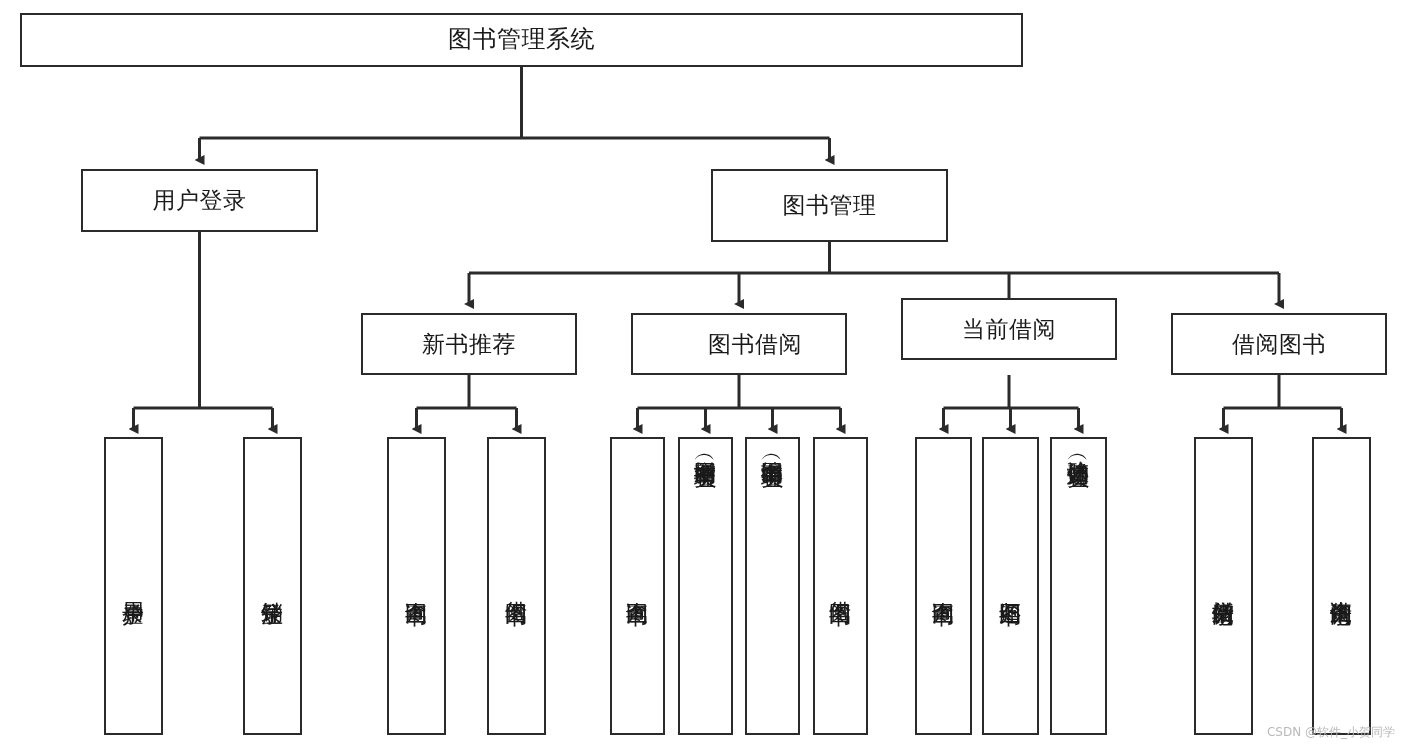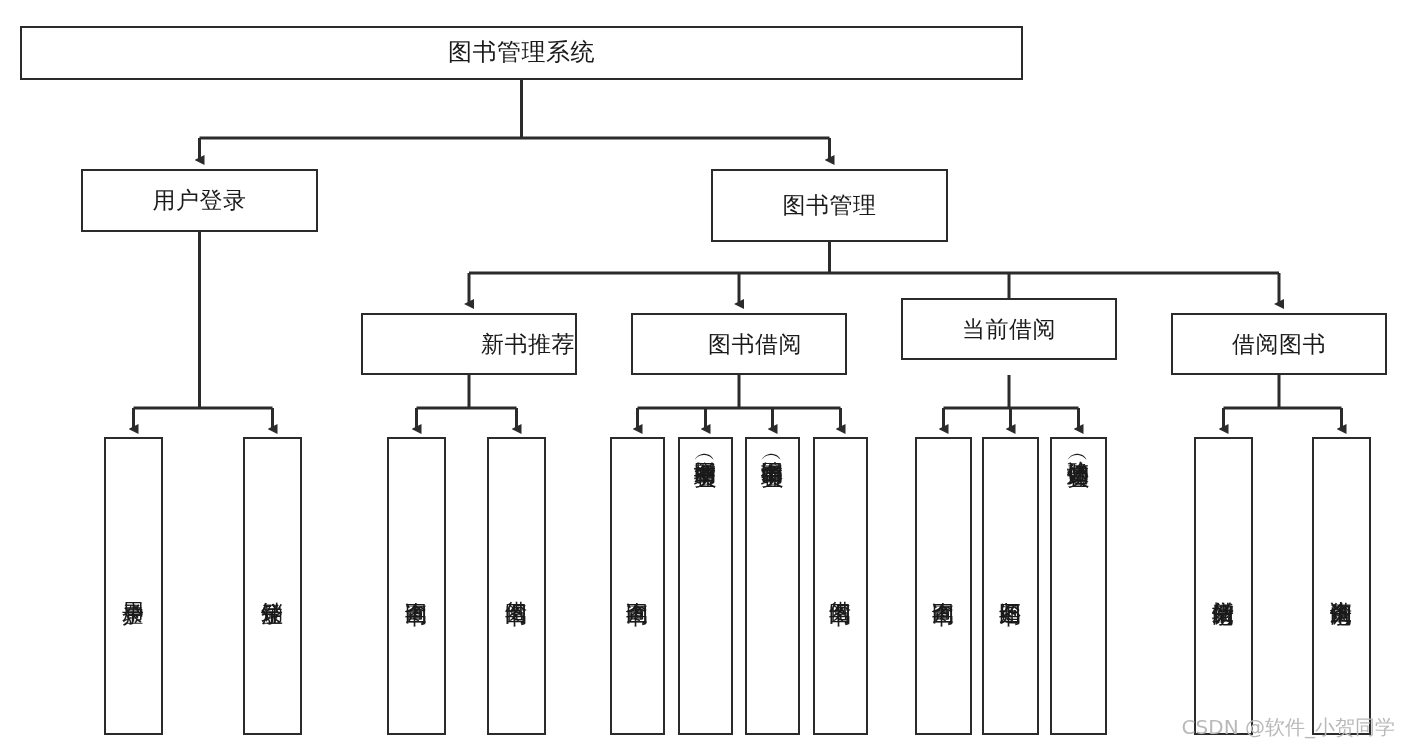--- a/index.html
+++ b/index.html
@@ -65,21 +65,21 @@
     white-space: nowrap;
   }
   .node.v.center {
     align-items: center;
     padding-top: 0;
   }
   #watermark {
     position: absolute;
     right: 10px;
     bottom: 6px;
-    font-size: 20px;
+    font-size: 12px;
     color: #b9b9b9;
     white-space: nowrap;
     z-index: 5;
     font-family: "DejaVu Sans", "Liberation Sans", sans-serif;
   }
 </style>
 </head>
 <body>
 
 <div id="canvas">
@@ -127,32 +127,32 @@
       <path d="M 1010.5 408 L 1010.5 429" marker-end="url(#arrow)"></path>
       <path d="M 1078.5 408 L 1078.5 429" marker-end="url(#arrow)"></path>
 
       <path d="M 1279 375 L 1279 408"></path>
       <path d="M 1223.5 408 L 1341.5 408"></path>
       <path d="M 1223.5 408 L 1223.5 429" marker-end="url(#arrow)"></path>
       <path d="M 1341.5 408 L 1341.5 429" marker-end="url(#arrow)"></path>
     </g>
   </svg>
 
-  <div class="node h root" style="left: 20px; top: 13px; width: 1003px; height: 54px; margin-top: 13px;">
+  <div class="node h root" style="left: 20px; top: 13px; width: 1003px; height: 54px;">
     <span class="lbl">图书管理系统</span>
   </div>
 
   <div class="node h" style="left: 81px; top: 169px; width: 237px; height: 63px;">
     <span class="lbl">用户登录</span>
   </div>
   <div class="node h" style="left: 711px; top: 169px; width: 237px; height: 73px;">
     <span class="lbl">图书管理</span>
   </div>
 
-  <div class="node h" style="left: 361px; top: 313px; width: 216px; height: 62px; justify-content: flex-end;">
+  <div class="node h" style="left: 361px; top: 313px; width: 216px; height: 62px;">
     <span class="lbl">新书推荐</span>
   </div>
   <div class="node h" style="left: 631px; top: 313px; width: 216px; height: 62px; padding-left: 32px;">
     <span class="lbl">图书借阅</span>
   </div>
   <div class="node h" style="left: 901px; top: 298px; width: 216px; height: 62px; align-items: center;">
     <span class="lbl">当前借阅</span>
   </div>
   <div class="node h" style="left: 1171px; top: 313px; width: 216px; height: 62px;">
     <span class="lbl">借阅图书</span>

